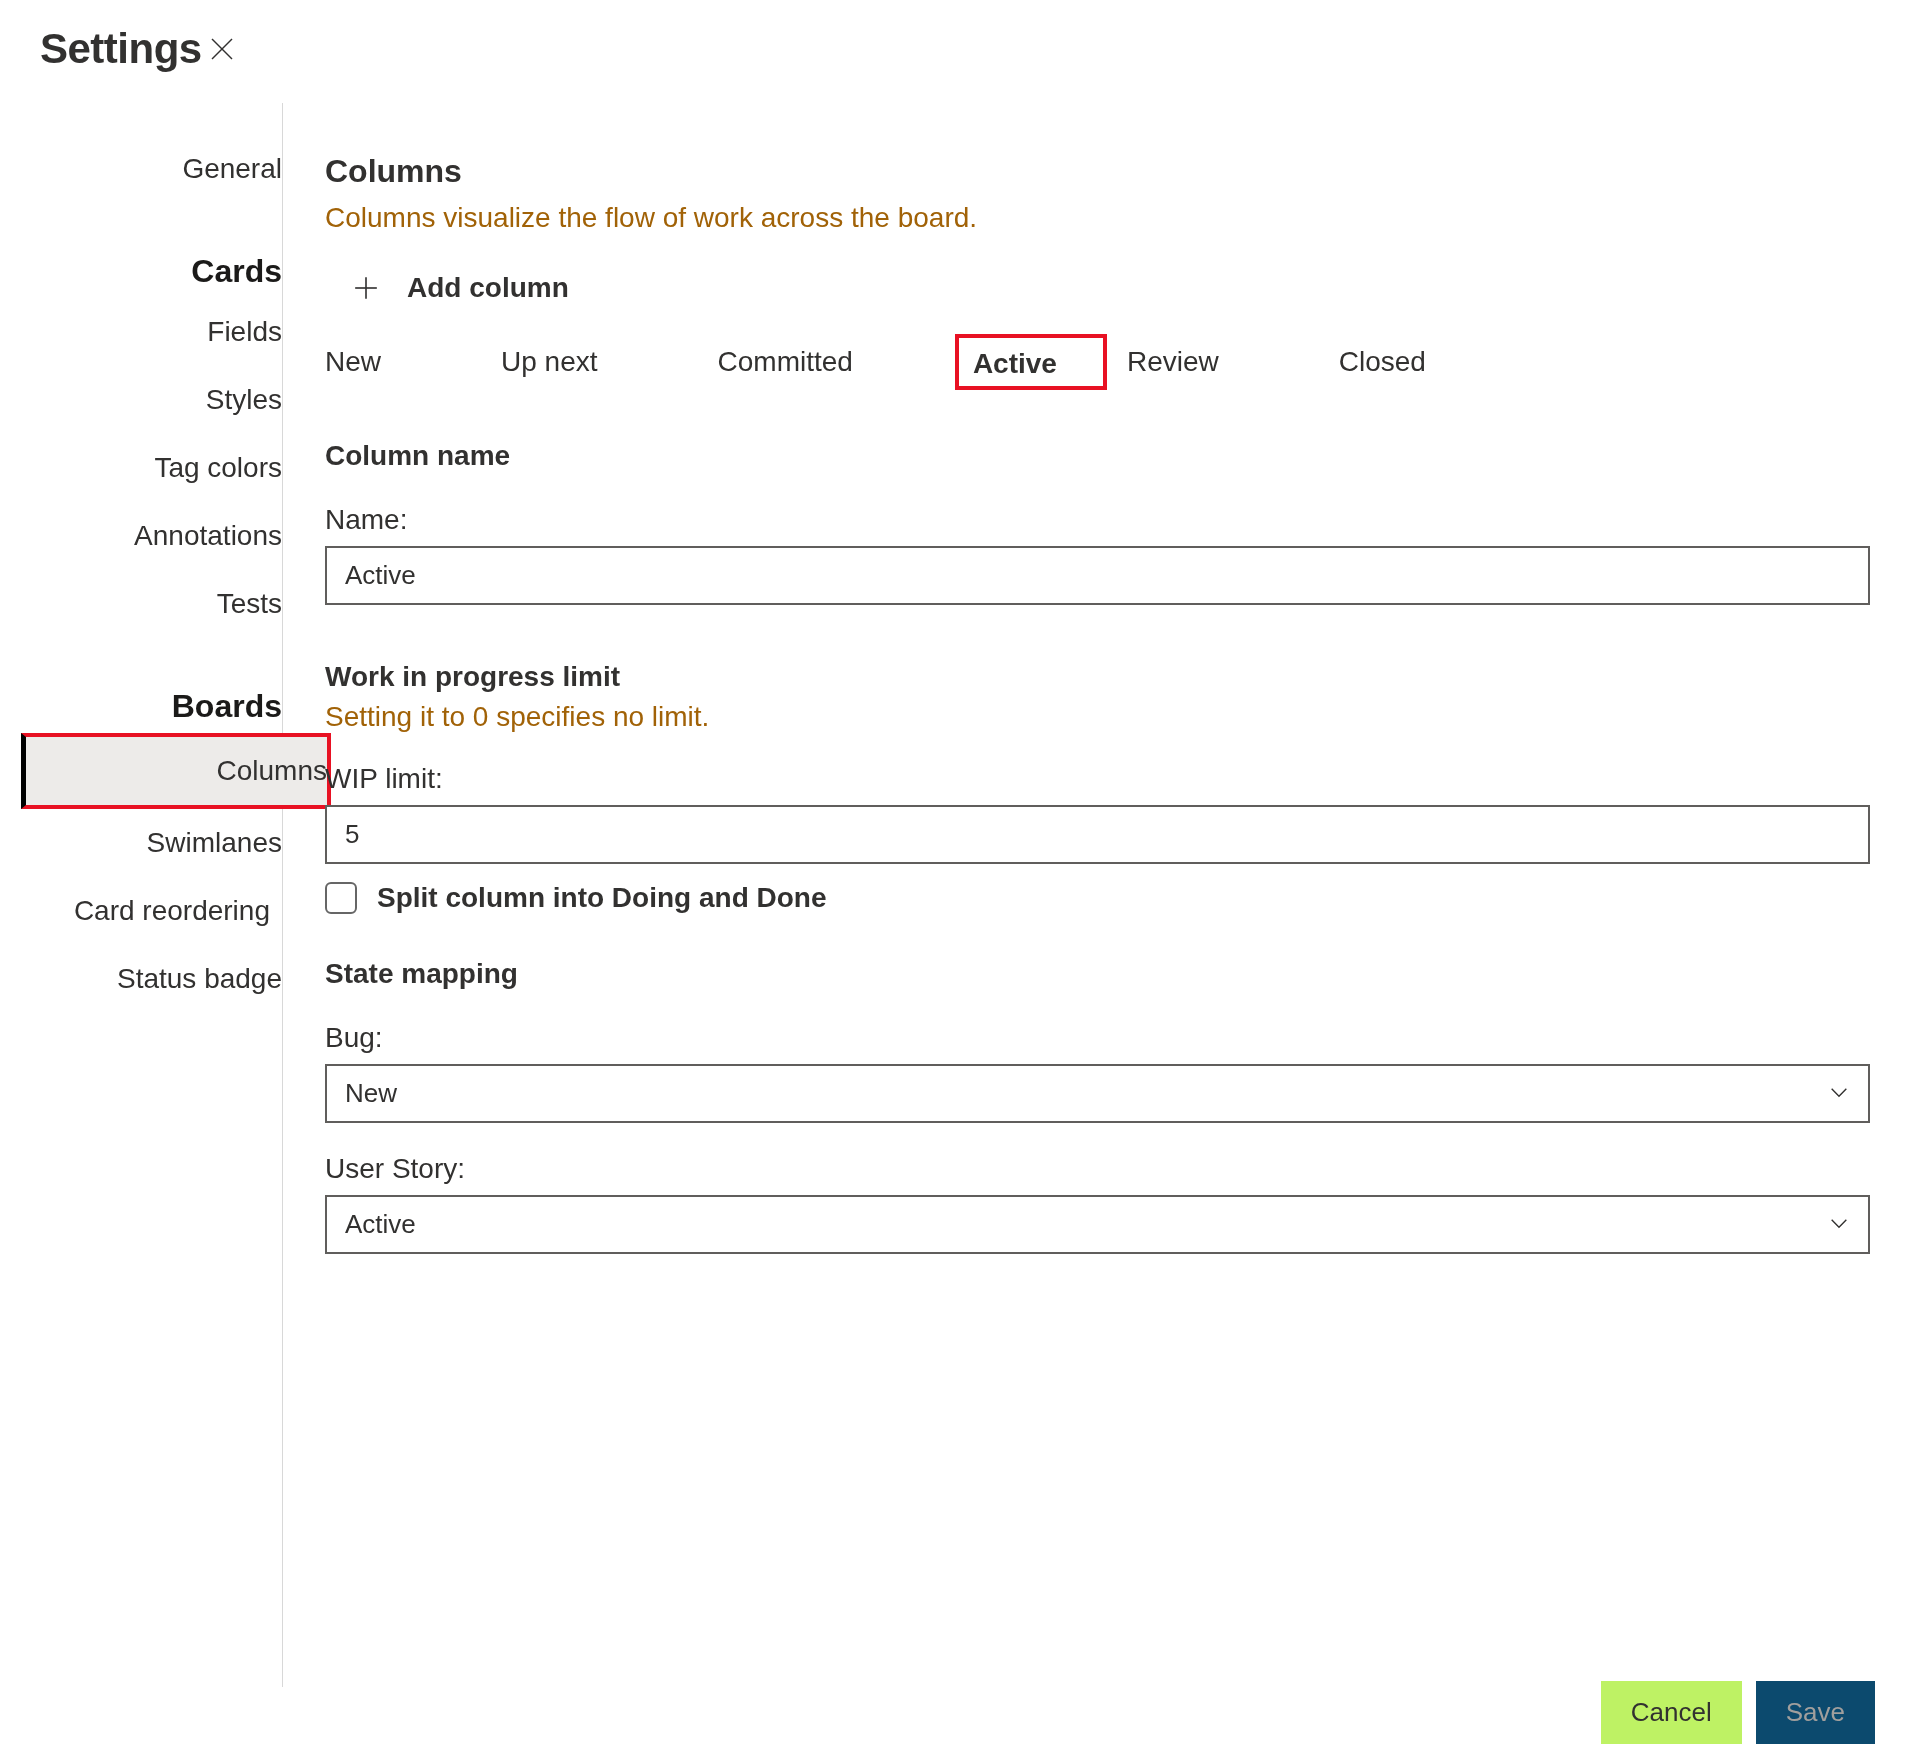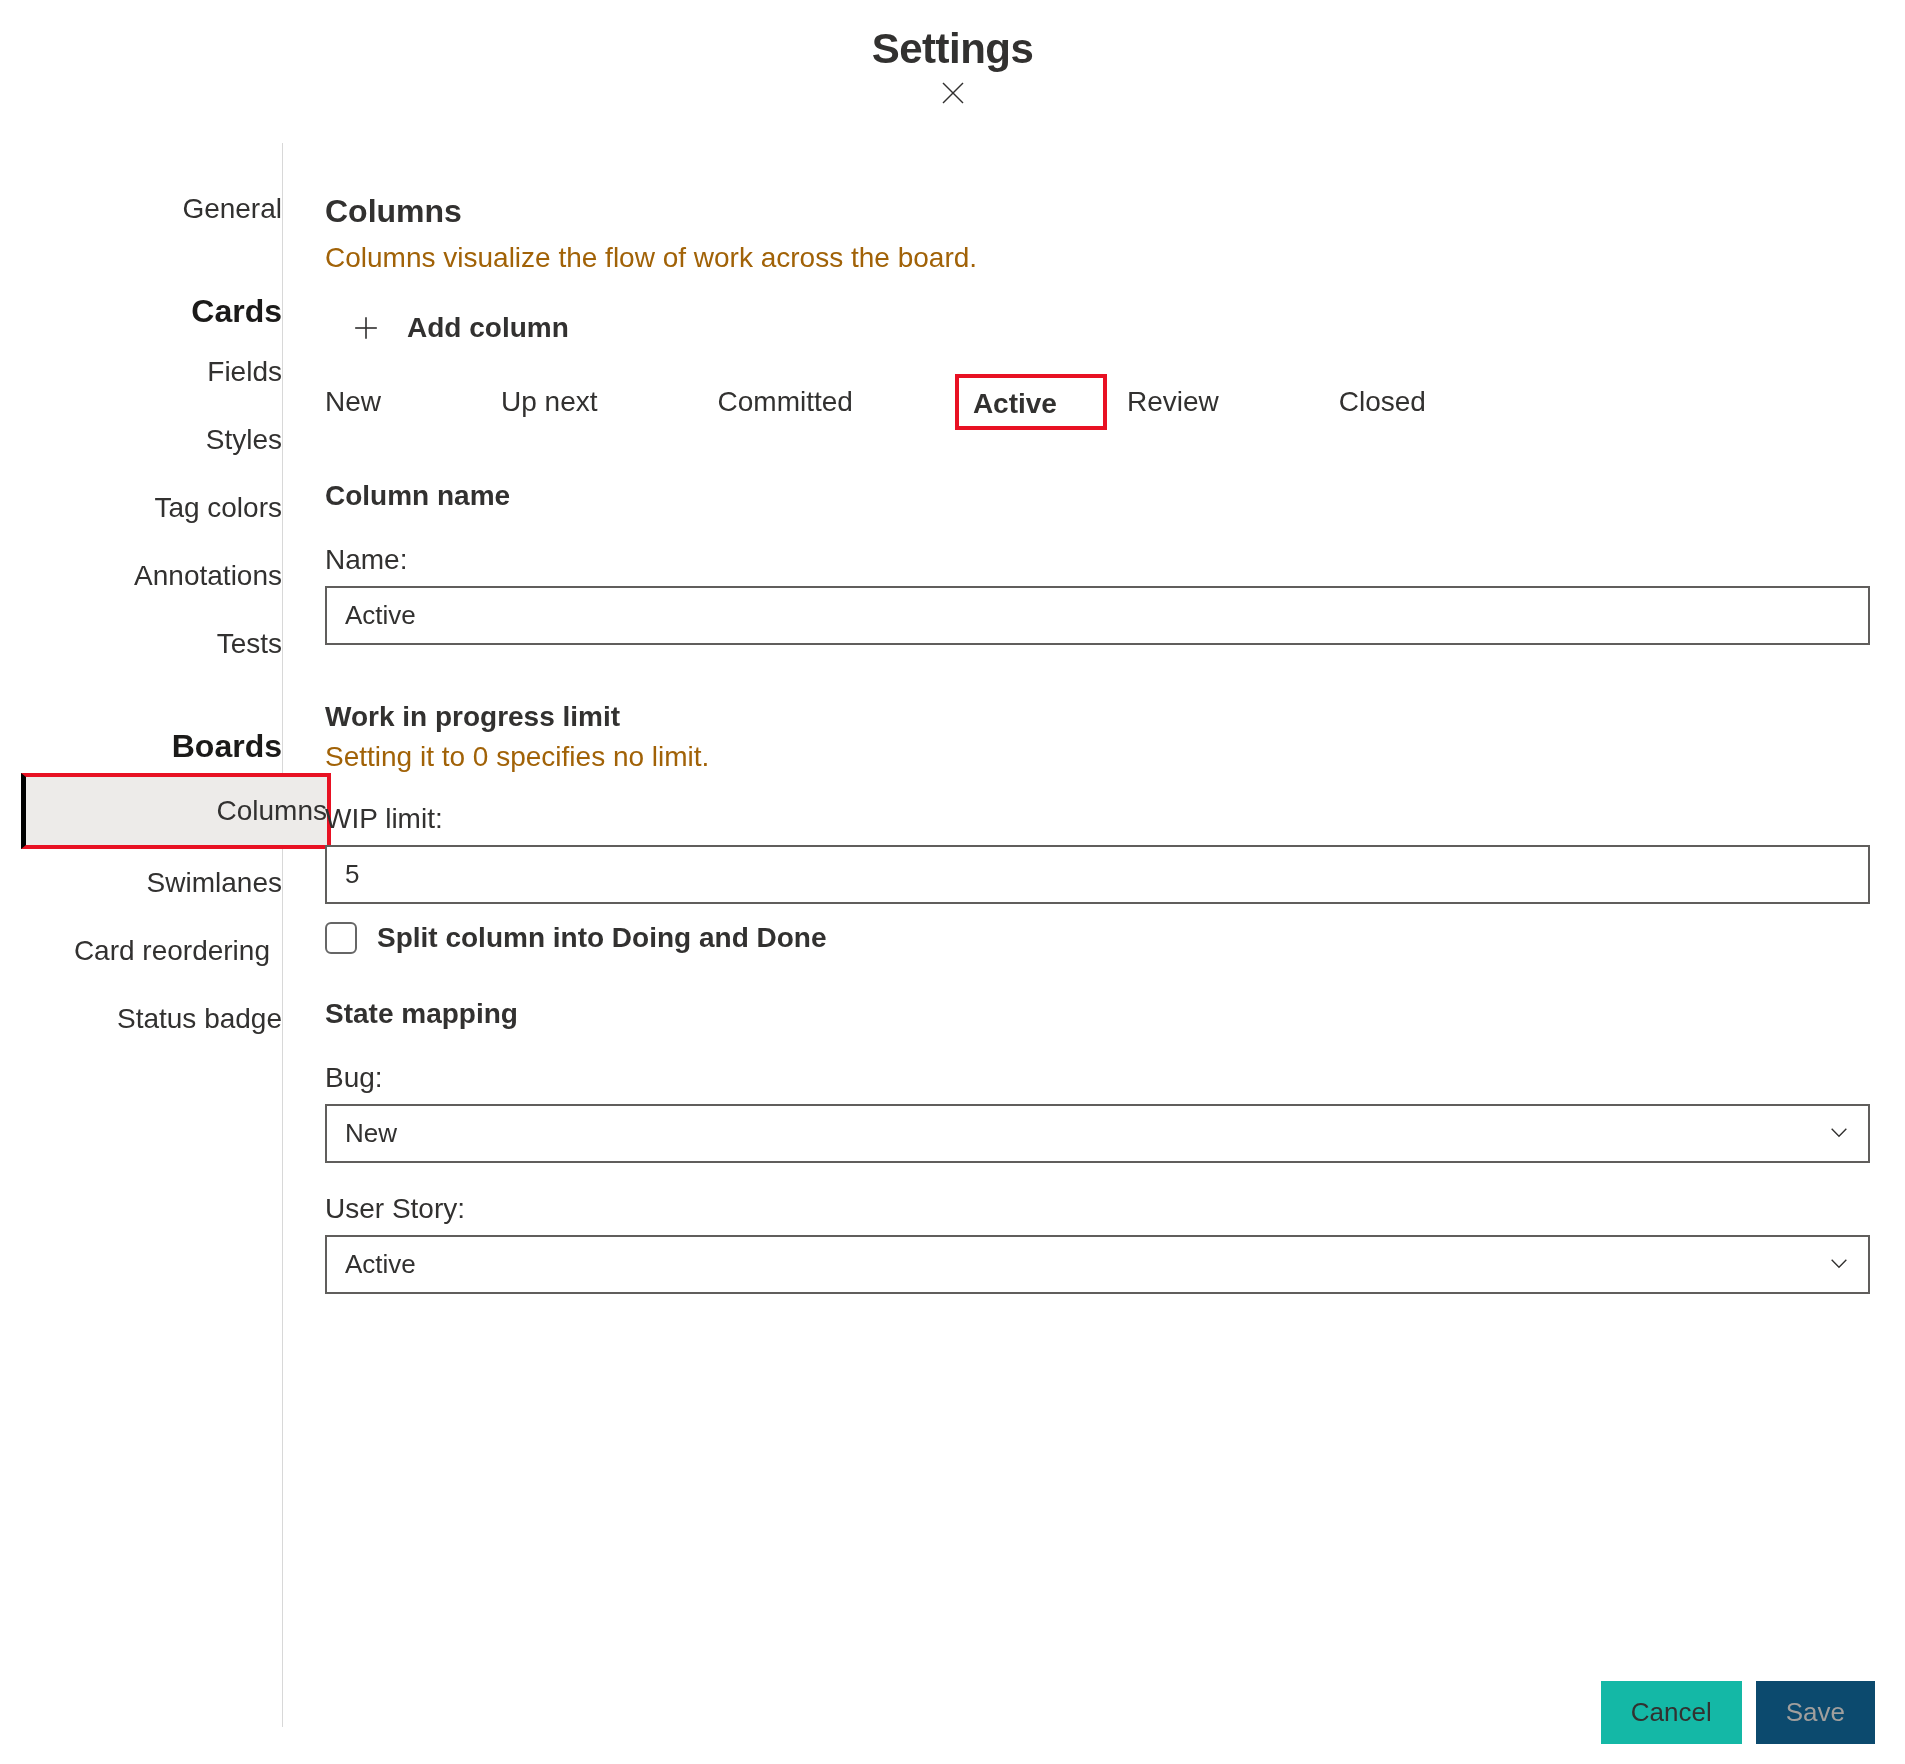--- a/index.html
+++ b/index.html
@@ -11,21 +11,20 @@
       width: 1905px;
       height: 1764px;
       overflow: hidden;
       position: relative;
     }
     .header {
       display: flex;
       justify-content: flex-start;
       align-items: center;
       padding: 25px 40px 30px 40px;
-      flex-direction: column;
     }
     .page-title {
       font-size: 42px;
       font-weight: 600;
       letter-spacing: -0.5px;
     }
     .close-btn {
       cursor: pointer;
       padding: 8px;
       display: flex;
@@ -187,21 +186,21 @@
       gap: 14px;
     }
     .btn {
       font-size: 26px;
       padding: 16px 30px;
       border: none;
       cursor: pointer;
       font-family: inherit;
     }
     .btn-cancel {
-      background: #14b8a6;
+      background: #bef264;
       color: #323130;
     }
     .btn-save {
       background: #0c4a6e;
       color: #a19f9d;
     }
     .truncate {
       white-space: nowrap;
       overflow: hidden;
       text-overflow: ellipsis;

